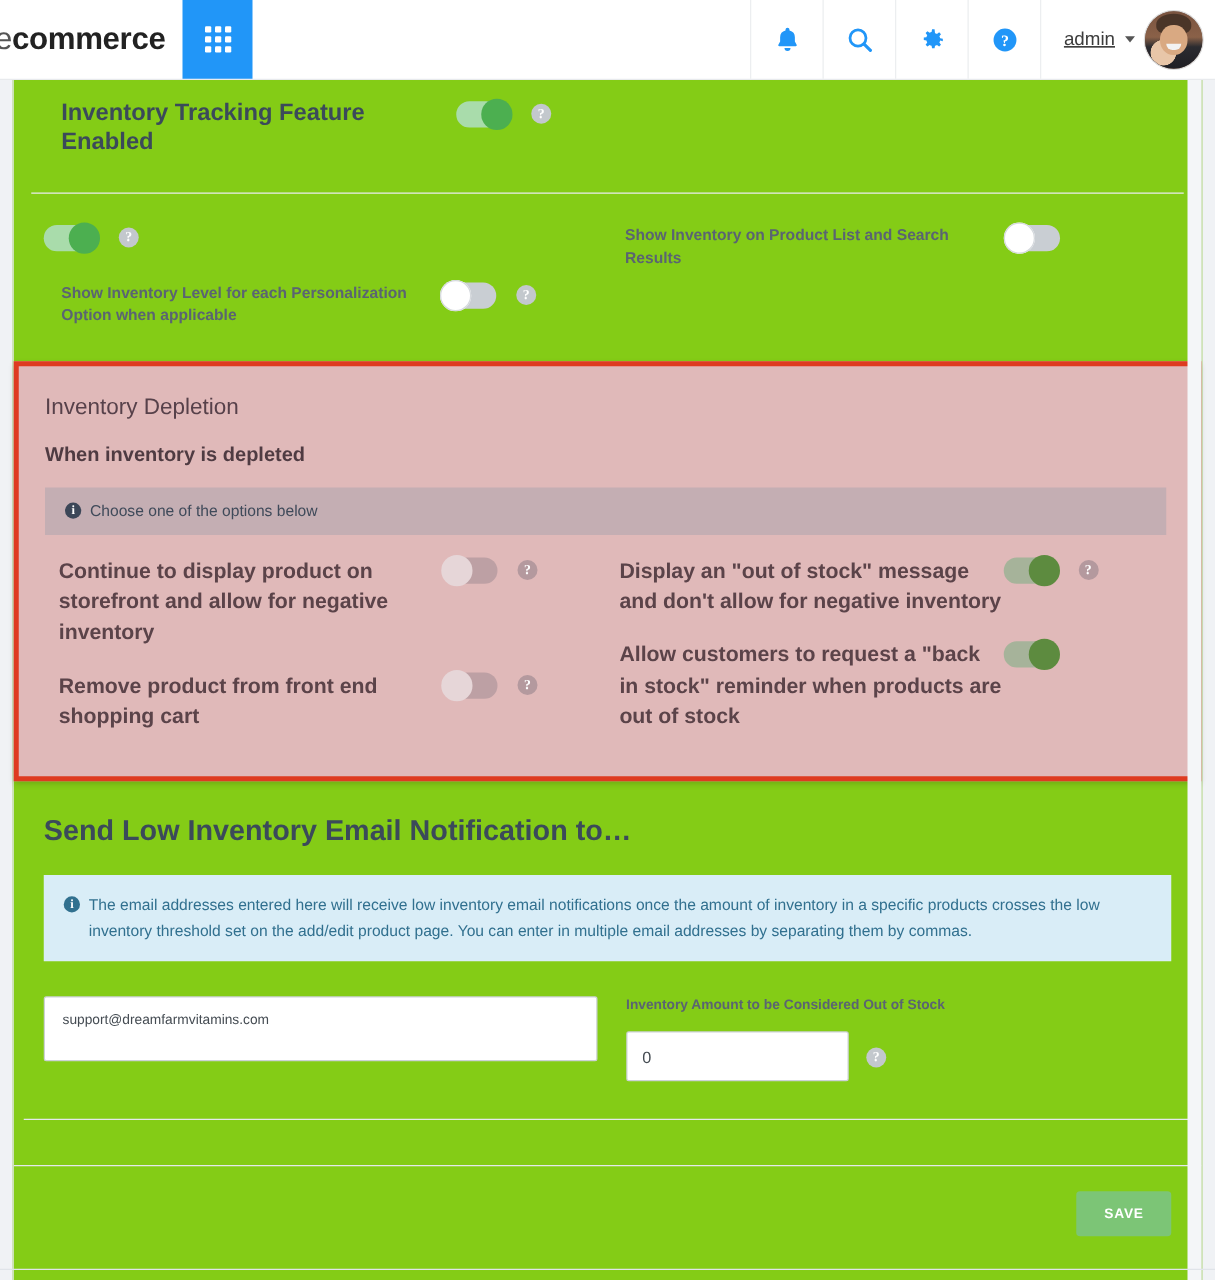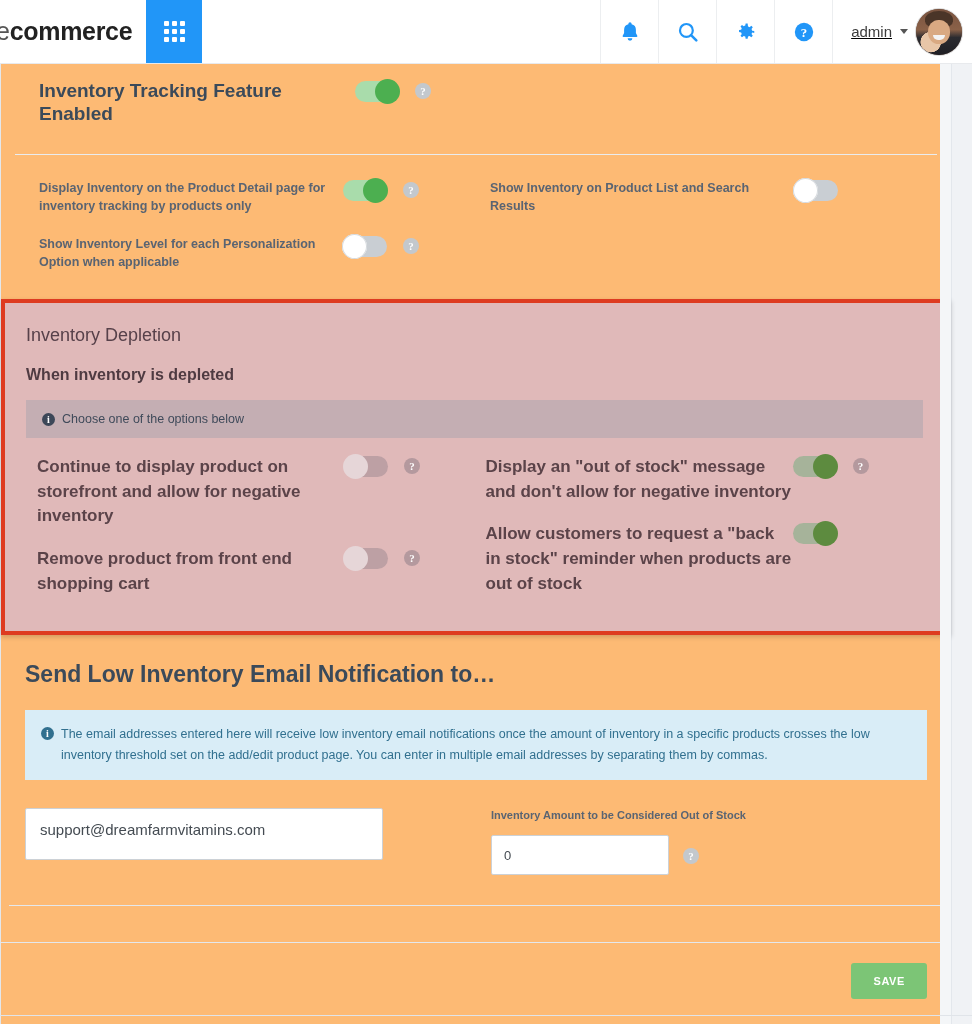--- a/index.html
+++ b/index.html
@@ -72,23 +72,23 @@
   .avatar .a-face { position: absolute; top:11px; left:12px; width:22px; height:24px; border-radius:48%; background:#d9a982; }
   .avatar .a-smile { position:absolute; top:26px; left:17px; width:12px; height:5px; border-radius:0 0 10px 10px; background:#f3f3f3; }
 
   
   .page {
     position: absolute; top: 64px; left: 0;
     width: 972px; height: 960px;
     background: #f0f2f5;
   }
   .content-frame {
-    position: absolute; top: 0; left: 0;
+    position: absolute; top: 0; left: 10px;
     width: 952px; height: 960px;
-    background: #fdba74;
+    background: #84cc16;
     border-left: 1px solid #e3e7ec;
     border-right: 1px solid #e3e7ec;
   }
   .scroll-gutter {
     position: absolute; top: 0; right: 0; width: 11px; height: 960px;
     background: #f4f6f8;
   }
 
   
   .section-pad { padding: 0 24px; }
@@ -181,24 +181,24 @@
     margin-top: 22px;
     background: #d9edf7;
     padding: 14px 16px;
     font-size: 12.5px; color: #31708f; line-height: 1.65;
     display: flex; gap: 7px; align-items: flex-start;
   }
   .notice-blue .info-dot { background: #31708f; margin-top: 3px; }
   .fields { display: flex; margin-top: 28px; }
   .f-left { width: 470px; }
   .email-box {
-    width: 358px; height: 52px;
+    width: 443px; height: 52px;
     border: 1px solid #ccd1d6; border-radius: 2px;
     padding: 12px 14px;
-    font-size: 15px; color: #444b52;
+    font-size: 11px; color: #444b52;
     font-family: "Liberation Sans", sans-serif;
     background: #ffffff; resize: none; outline: none;
     display: block;
   }
   .f-right { width: 440px; }
   .f-label { font-size: 11px; font-weight: 700; color: #5a6472; line-height: 1.45; }
   .amount-row { display: flex; align-items: center; gap: 14px; margin-top: 12px; }
   .amount-box {
     width: 178px; height: 40px;
     border: 1px solid #ccd1d6; border-radius: 2px;
@@ -299,21 +299,20 @@
       </div>
     </div>
 
     <div class="divider"></div>
 
     <div class="section-pad">
       <div class="grid2">
         <div class="col">
 
           <div class="opt-row">
-            <div class="opt-label">Display Inventory on the Product Detail page for inventory tracking by products only</div>
             <div class="opt-ctl">
               <span class="tgl on">
                   <span class="knob"></span>
                 </span>
               <span class="help">?</span>
             </div>
           </div>
 
           <div class="opt-row">
             <div class="opt-label">Show Inventory Level for each Personalization Option when applicable</div>

